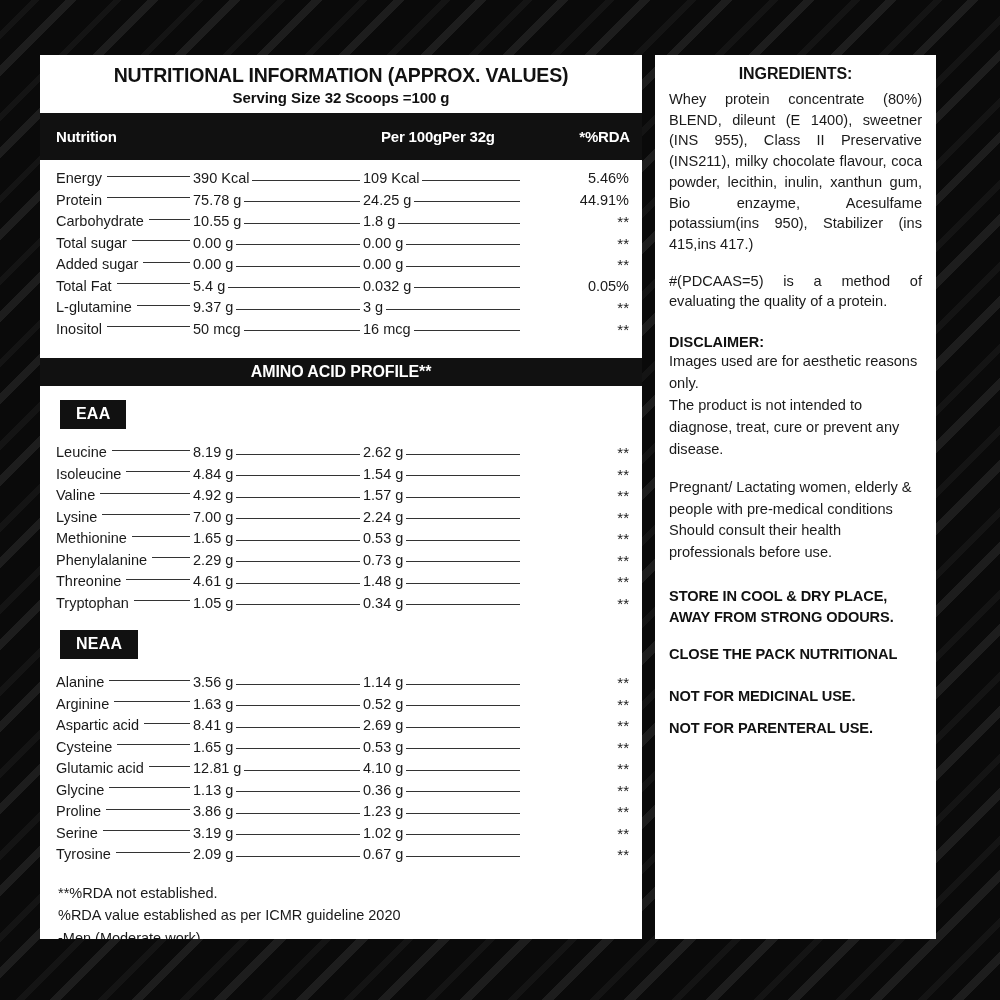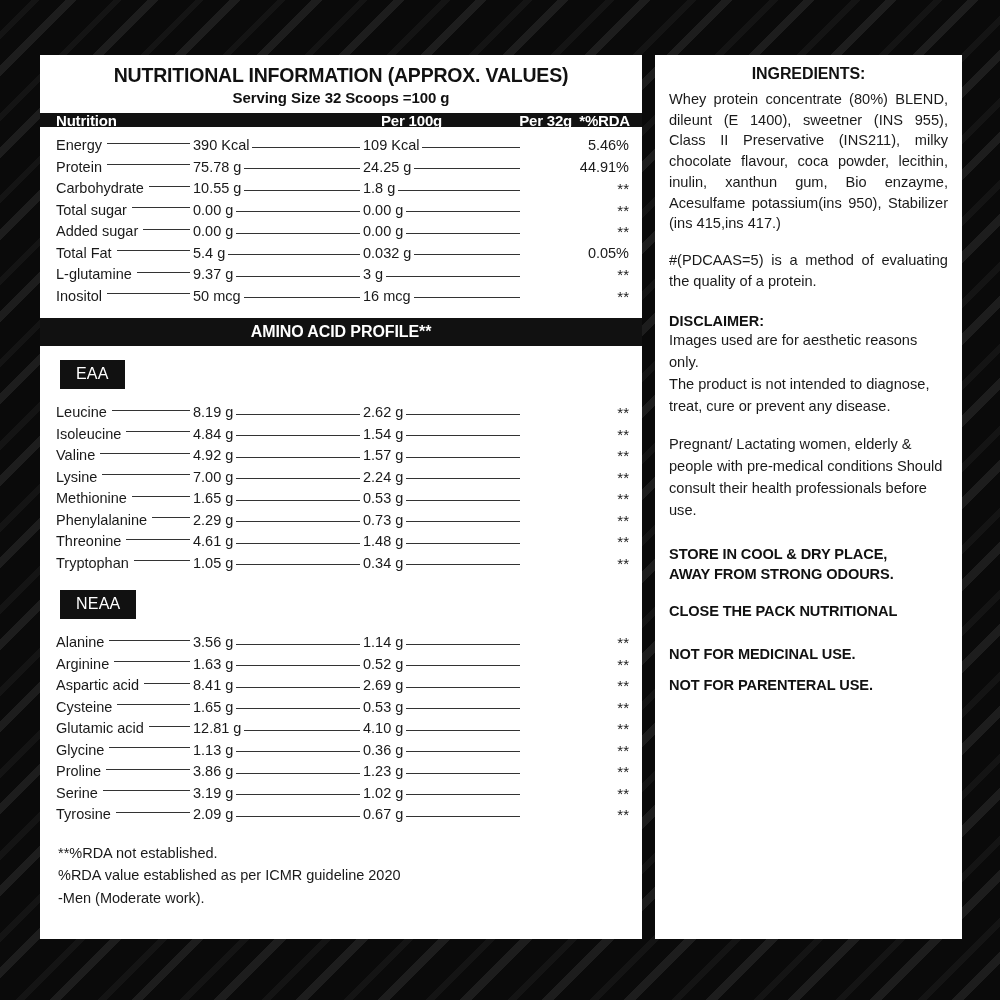--- a/index.html
+++ b/index.html
@@ -64,32 +64,32 @@
     color: #111;
     margin-top: 3px;
     letter-spacing: -0.1px;
   }
 
   .table-head {
     background: #111111;
     color: #ffffff;
     display: flex;
     align-items: center;
-    height: 14px;
+    height: 47px;
     padding: 0 12px 0 16px;
     box-sizing: border-box;
   }
   .th {
     font-size: 15px;
     font-weight: bold;
     letter-spacing: -0.2px;
   }
   .th.c-name { flex: 0 0 236px; text-align: left; }
   .th.c-100  { flex: 0 0 150px; text-align: right; }
-  .th.c-32   { flex: 0 0 130px; text-align: right; }
+  .th.c-32   { flex: 0 0 130px; }
   .th.c-rda  { flex: 1 1 auto;  text-align: right; }
 
   .rows-wrap {
     padding: 4px 12px 6px 16px;
   }
   .nrow {
     display: flex;
     align-items: flex-end;
     height: 21.5px;
     font-size: 14.5px;
@@ -125,49 +125,49 @@
 
   .band {
     background: #111111;
     color: #ffffff;
     text-align: center;
     font-size: 16px;
     font-weight: bold;
     letter-spacing: -0.1px;
     height: 28px;
     line-height: 28px;
-    margin-top: 9px;
+    margin-top: 16px;
   }
 
   .badge-wrap {
     padding: 14px 0 5px 20px;
   }
   .badge {
     display: inline-block;
     background: #111111;
     color: #ffffff;
     font-size: 16px;
-    font-weight: normal;
+    font-weight: bold;
     padding: 5px 16px 6px 16px;
     letter-spacing: 0.2px;
   }
 
   .footnote {
     padding: 14px 0 0 18px;
     font-size: 14.5px;
     color: #1a1a1a;
     line-height: 1.55;
   }
 
   
   #right-panel {
     position: absolute;
     left: 655px;
     top: 55px;
-    width: 307px;
+    width: 281px;
     height: 884px;
     background: #ffffff;
     box-sizing: border-box;
     padding: 10px 14px 10px 14px;
     overflow: hidden;
   }
   .r-heading {
     text-align: center;
     font-size: 16px;
     font-weight: bold;

